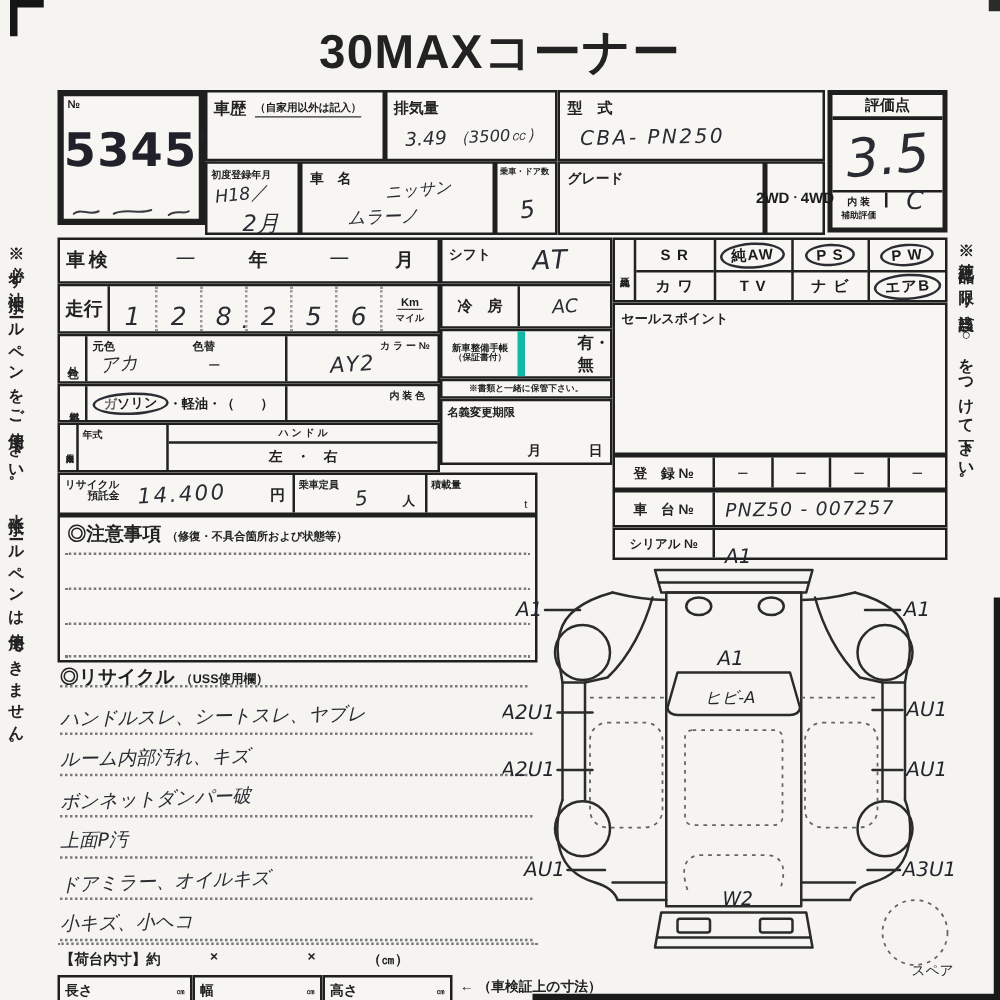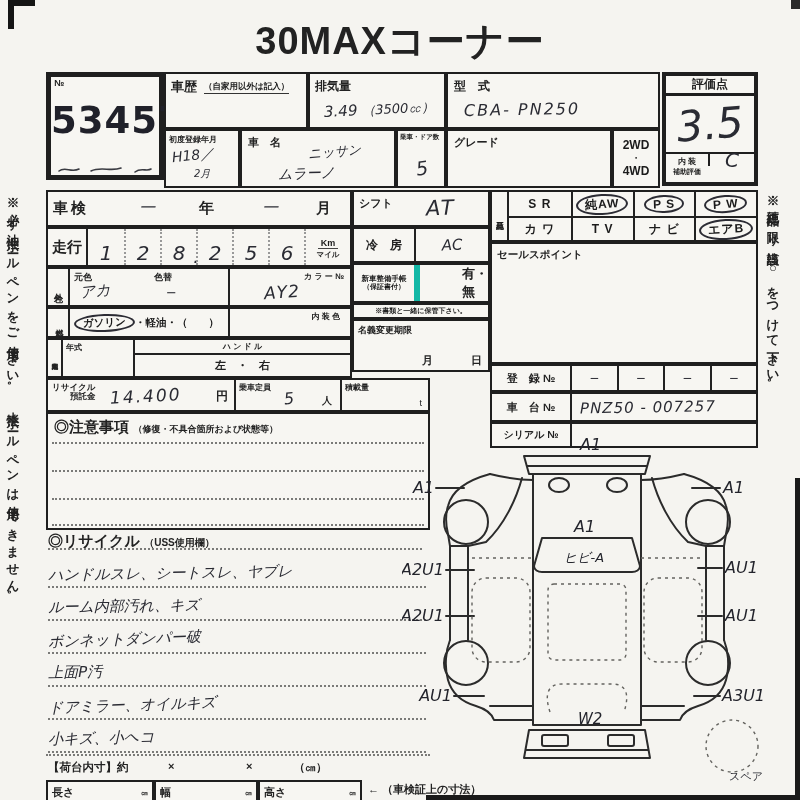--- a/index.html
+++ b/index.html
@@ -74,36 +74,36 @@
         <div style="font-size:8px;">内 装</div>
         <div style="font-size:7px;">補助評価</div>
       </div>
       <div class="flexc hw" style="flex:1;font-size:20px;">C</div>
     </div>
   </div>
 
   <div class="box" style="left:164px;top:129px;width:76px;height:59px;">
     <span class="lbl" style="position:absolute;left:3px;top:3px;font-size:8px;">初度登録年月</span>
     <span class="hw" style="position:absolute;left:6px;top:16px;font-size:14px;transform:rotate(-6deg);">H18／</span>
-    <span class="hw" style="position:absolute;left:28px;top:36px;font-size:10px;text-align:center;">2月</span>
+    <span class="hw" style="position:absolute;left:28px;top:36px;font-size:18px;text-align:center;">2月</span>
   </div>
   <div class="box" style="left:240px;top:129px;width:156px;height:59px;">
     <span class="lbl" style="position:absolute;left:6px;top:4px;font-size:11px;">車　名</span>
     <span class="hw" style="position:absolute;left:66px;top:12px;font-size:13px;transform:rotate(-5deg);">ニッサン</span>
     <span class="hw" style="position:absolute;left:36px;top:34px;font-size:14px;transform:rotate(-2deg);">ムラーノ</span>
   </div>
   <div class="box" style="left:396px;top:129px;width:50px;height:59px;">
     <span class="lbl" style="position:absolute;left:2px;top:2px;font-size:6.5px;">乗車・ドア数</span>
     <span class="hw" style="position:absolute;left:18px;top:26px;font-size:19px;transform:rotate(-8deg);">5</span>
   </div>
   <div class="box" style="left:446px;top:129px;width:166px;height:59px;">
     <span class="lbl" style="position:absolute;left:6px;top:4px;font-size:11px;">グレード</span>
   </div>
   <div class="box" style="left:612px;top:129px;width:48px;height:59px;">
-    <div class="flexc" style="flex-direction:column;height:100%;font-weight:bold;font-size:12px;line-height:1.25;">
+    <div class="flexc" style="height:100%;font-weight:bold;font-size:12px;line-height:1.25;">
       <span>2WD</span>
       <span style="font-size:9px;">・</span>
       <span>4WD</span>
     </div>
   </div>
 
   <div class="box" style="left:46px;top:190px;width:306px;height:37px;display:flex;align-items:center;">
     <span class="lbl" style="font-size:15px;padding-left:5px;letter-spacing:3px;">車検</span>
     <span class="hw" style="margin-left:50px;font-size:16px;">一</span>
     <span class="lbl" style="margin-left:44px;font-size:15px;">年</span>

